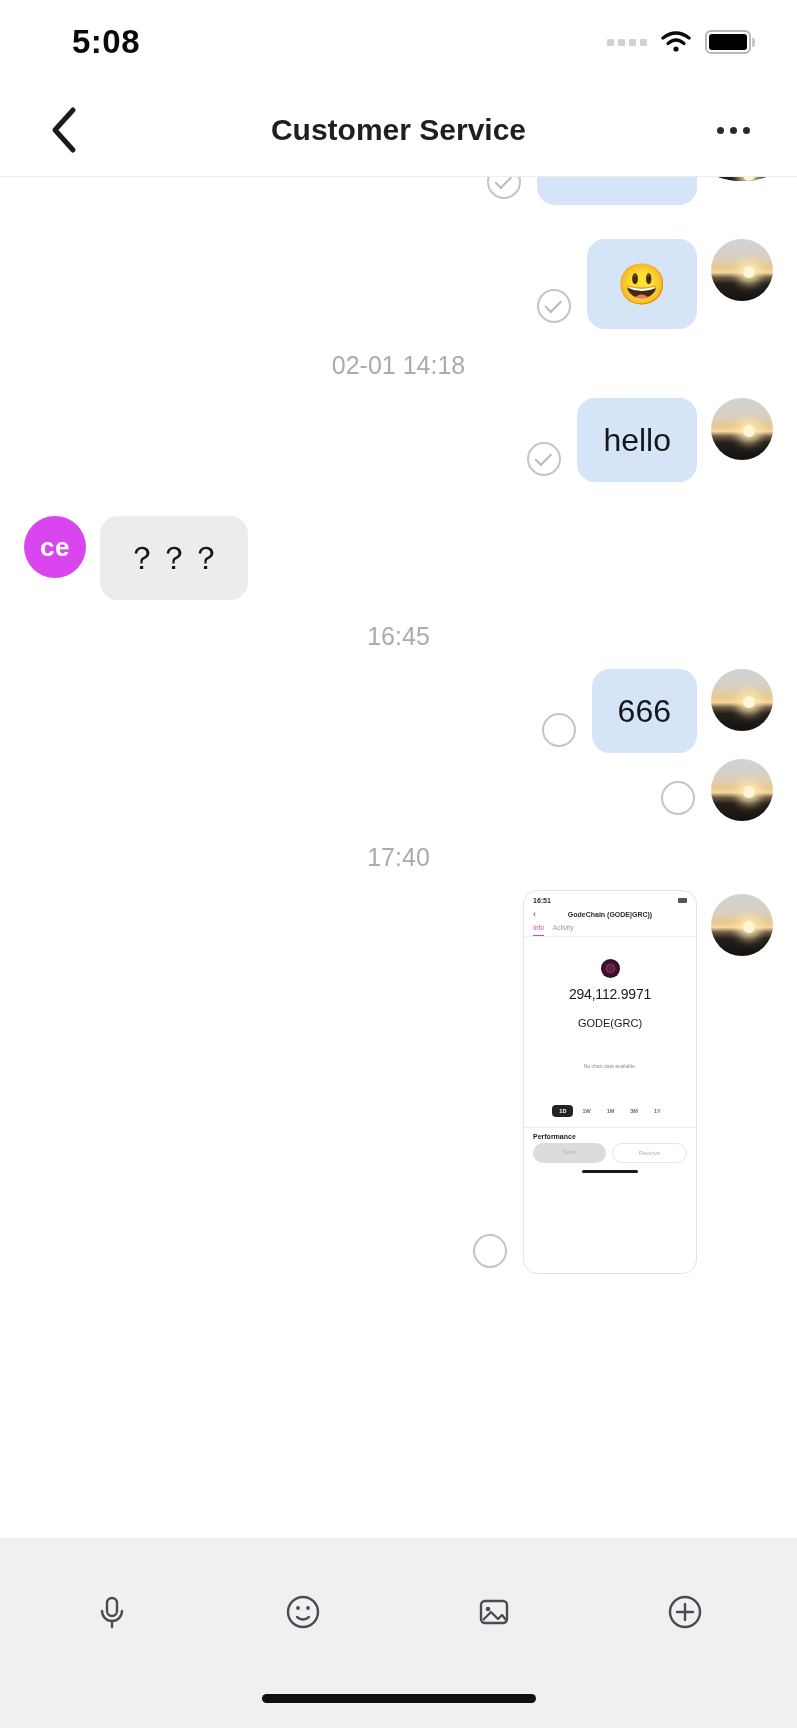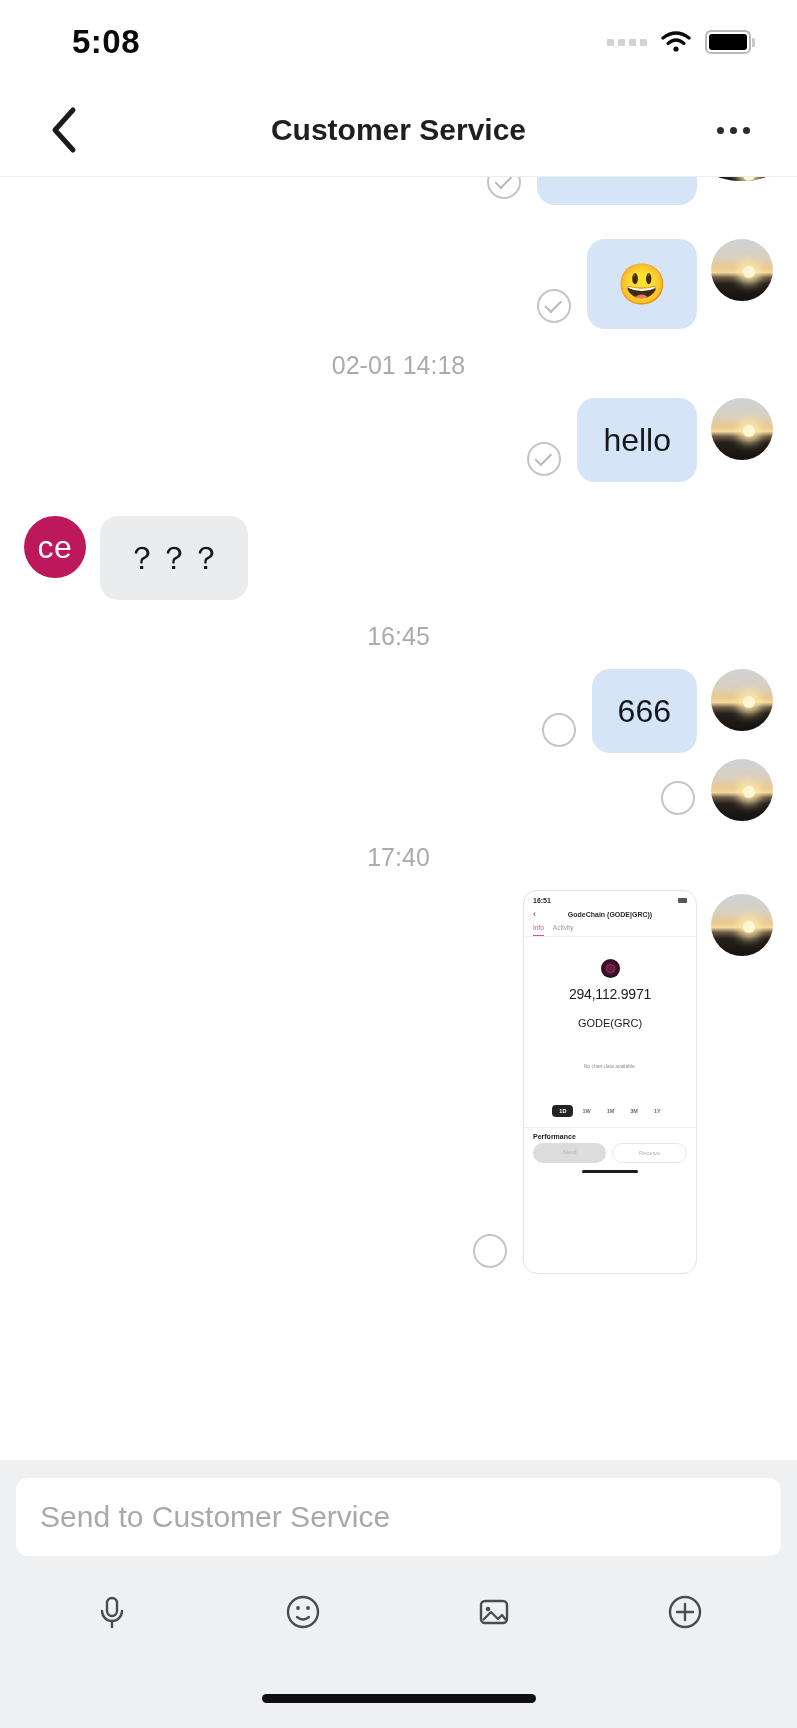--- a/index.html
+++ b/index.html
@@ -53,22 +53,22 @@
 
   .avatar { width: 62px; height: 62px; border-radius: 50%; flex: 0 0 62px; overflow: hidden; }
   .avatar.sunset { background:
       linear-gradient(180deg,#cfd3d6 0%,#d9cfc0 30%,#e8c98f 46%,#f3d79c 54%,#6b5a44 62%,#26201b 72%,#14110f 100%); position: relative; }
   .avatar.sunset::after {
     content: ""; position: absolute; left: 52%; top: 44%;
     width: 12px; height: 12px; border-radius: 50%;
     background: #fff6d8; box-shadow: 0 0 10px 6px rgba(255,233,170,.85);
   }
   .avatar.initials {
-    background: #be185d; color: #fff; display: flex; align-items: center; justify-content: center;
-    font-size: 32px; font-weight: 400; letter-spacing: .5px;
+    background: #d946ef; color: #fff; display: flex; align-items: center; justify-content: center;
+    font-size: 26px; font-weight: 700; letter-spacing: .5px;
   }
 
   .bubble {
     max-width: 540px; border-radius: 18px; padding: 22px 26px;
     font-size: 32px; line-height: 1.25; color: #15171a; word-wrap: break-word;
   }
   .bubble.out { background: #d6e4f7; margin: 0 14px 0 0; }
   .bubble.in  { background: #ebecee; margin: 0 0 0 14px; }
   .bubble.emoji { font-size: 40px; padding: 20px 30px; }
   .bubble.wide { max-width: 620px; }
@@ -270,21 +270,20 @@
         </div>
         <div class="shot-home"></div>
       </div>
 
       <div class="avatar sunset" style="align-self:flex-start;margin-top:4px"></div>
     </div>
 
   </div>
 
   <div class="composer">
-    <div class="composer-field" placeholder="Send to Customer Service">Send to Customer Service</div>
     <div class="tools">
       <div class="tool">
         <svg width="42" height="42" viewBox="0 0 42 42">
           <rect x="16" y="7" width="10" height="18" rx="5" stroke="#4a4c50" stroke-width="2.4" fill="none"></rect>
           <path d="M11 20 a10 10 0 0 0 20 0" stroke="#4a4c50" stroke-width="2.4" fill="none" stroke-linecap="round"></path>
           <line x1="21" y1="30" x2="21" y2="36" stroke="#4a4c50" stroke-width="2.4" stroke-linecap="round"></line>
         </svg>
       </div>
       <div class="tool">
         <svg width="44" height="44" viewBox="0 0 44 44">

